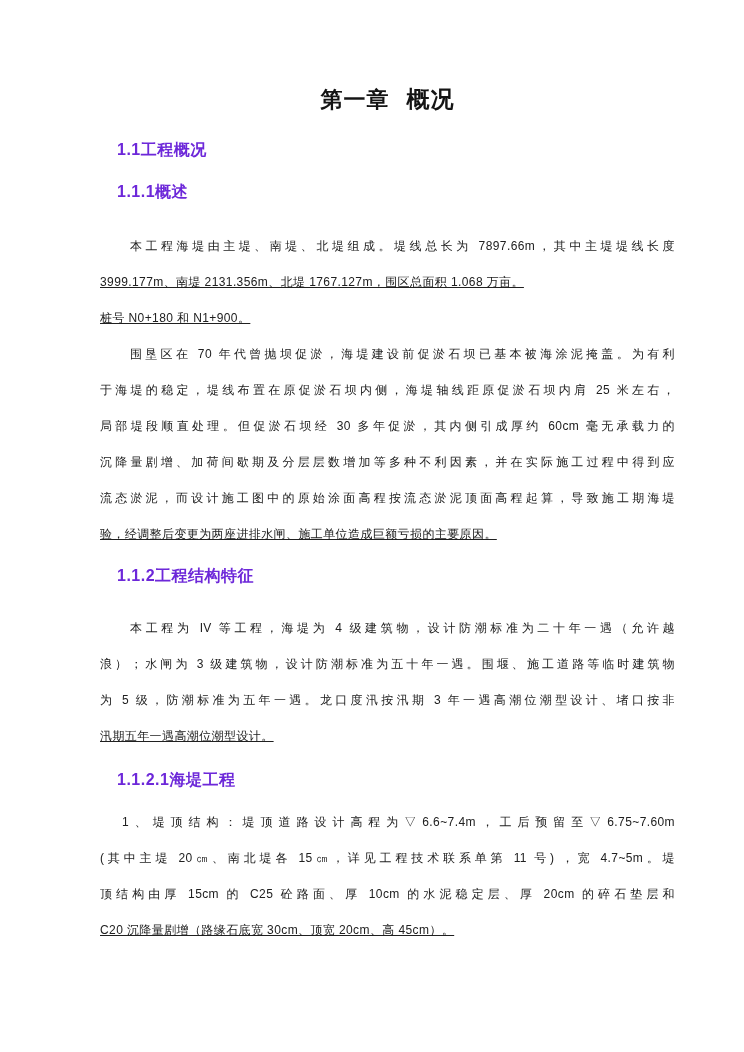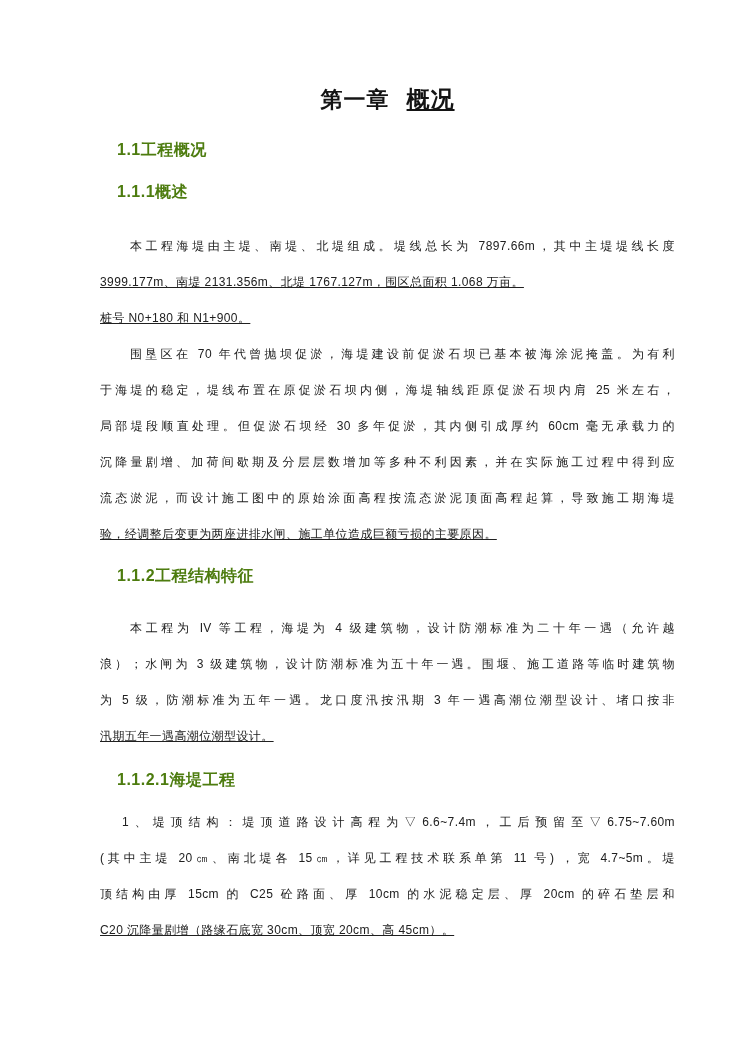--- a/index.html
+++ b/index.html
@@ -18,27 +18,27 @@
     padding-top:84px;
   }
   .doc-title {
     height:30px; line-height:30px;
     text-align:center;
     font-size:22px;
     font-weight:bold;
     color:#141414;
     letter-spacing:1px;
   }
-  .doc-title .t2 { font-weight:900; font-size:23px; margin-left:10px;text-decoration:underline; }
+  .doc-title .t2 { font-weight:900; font-size:23px; margin-left:10px; }
   .heading {
     margin-left:17px;
     height:20px; line-height:20px;
     font-size:16px;
     font-weight:bold;
-    color:#4d7c0f;
+    color:#6d28d9;
     letter-spacing:0.5px;
   }
   .h-1  { margin-top:26px; }
   .h-2  { margin-top:22px; }
   .h-3  { margin-top:14px; }
   .h-4  { margin-top:16px; }
   .para { margin:0; }
   .p-first { margin-top:26px; }
   .p-gap   { margin-top:24px; }
   .p-gap-sm{ margin-top:14px; }

